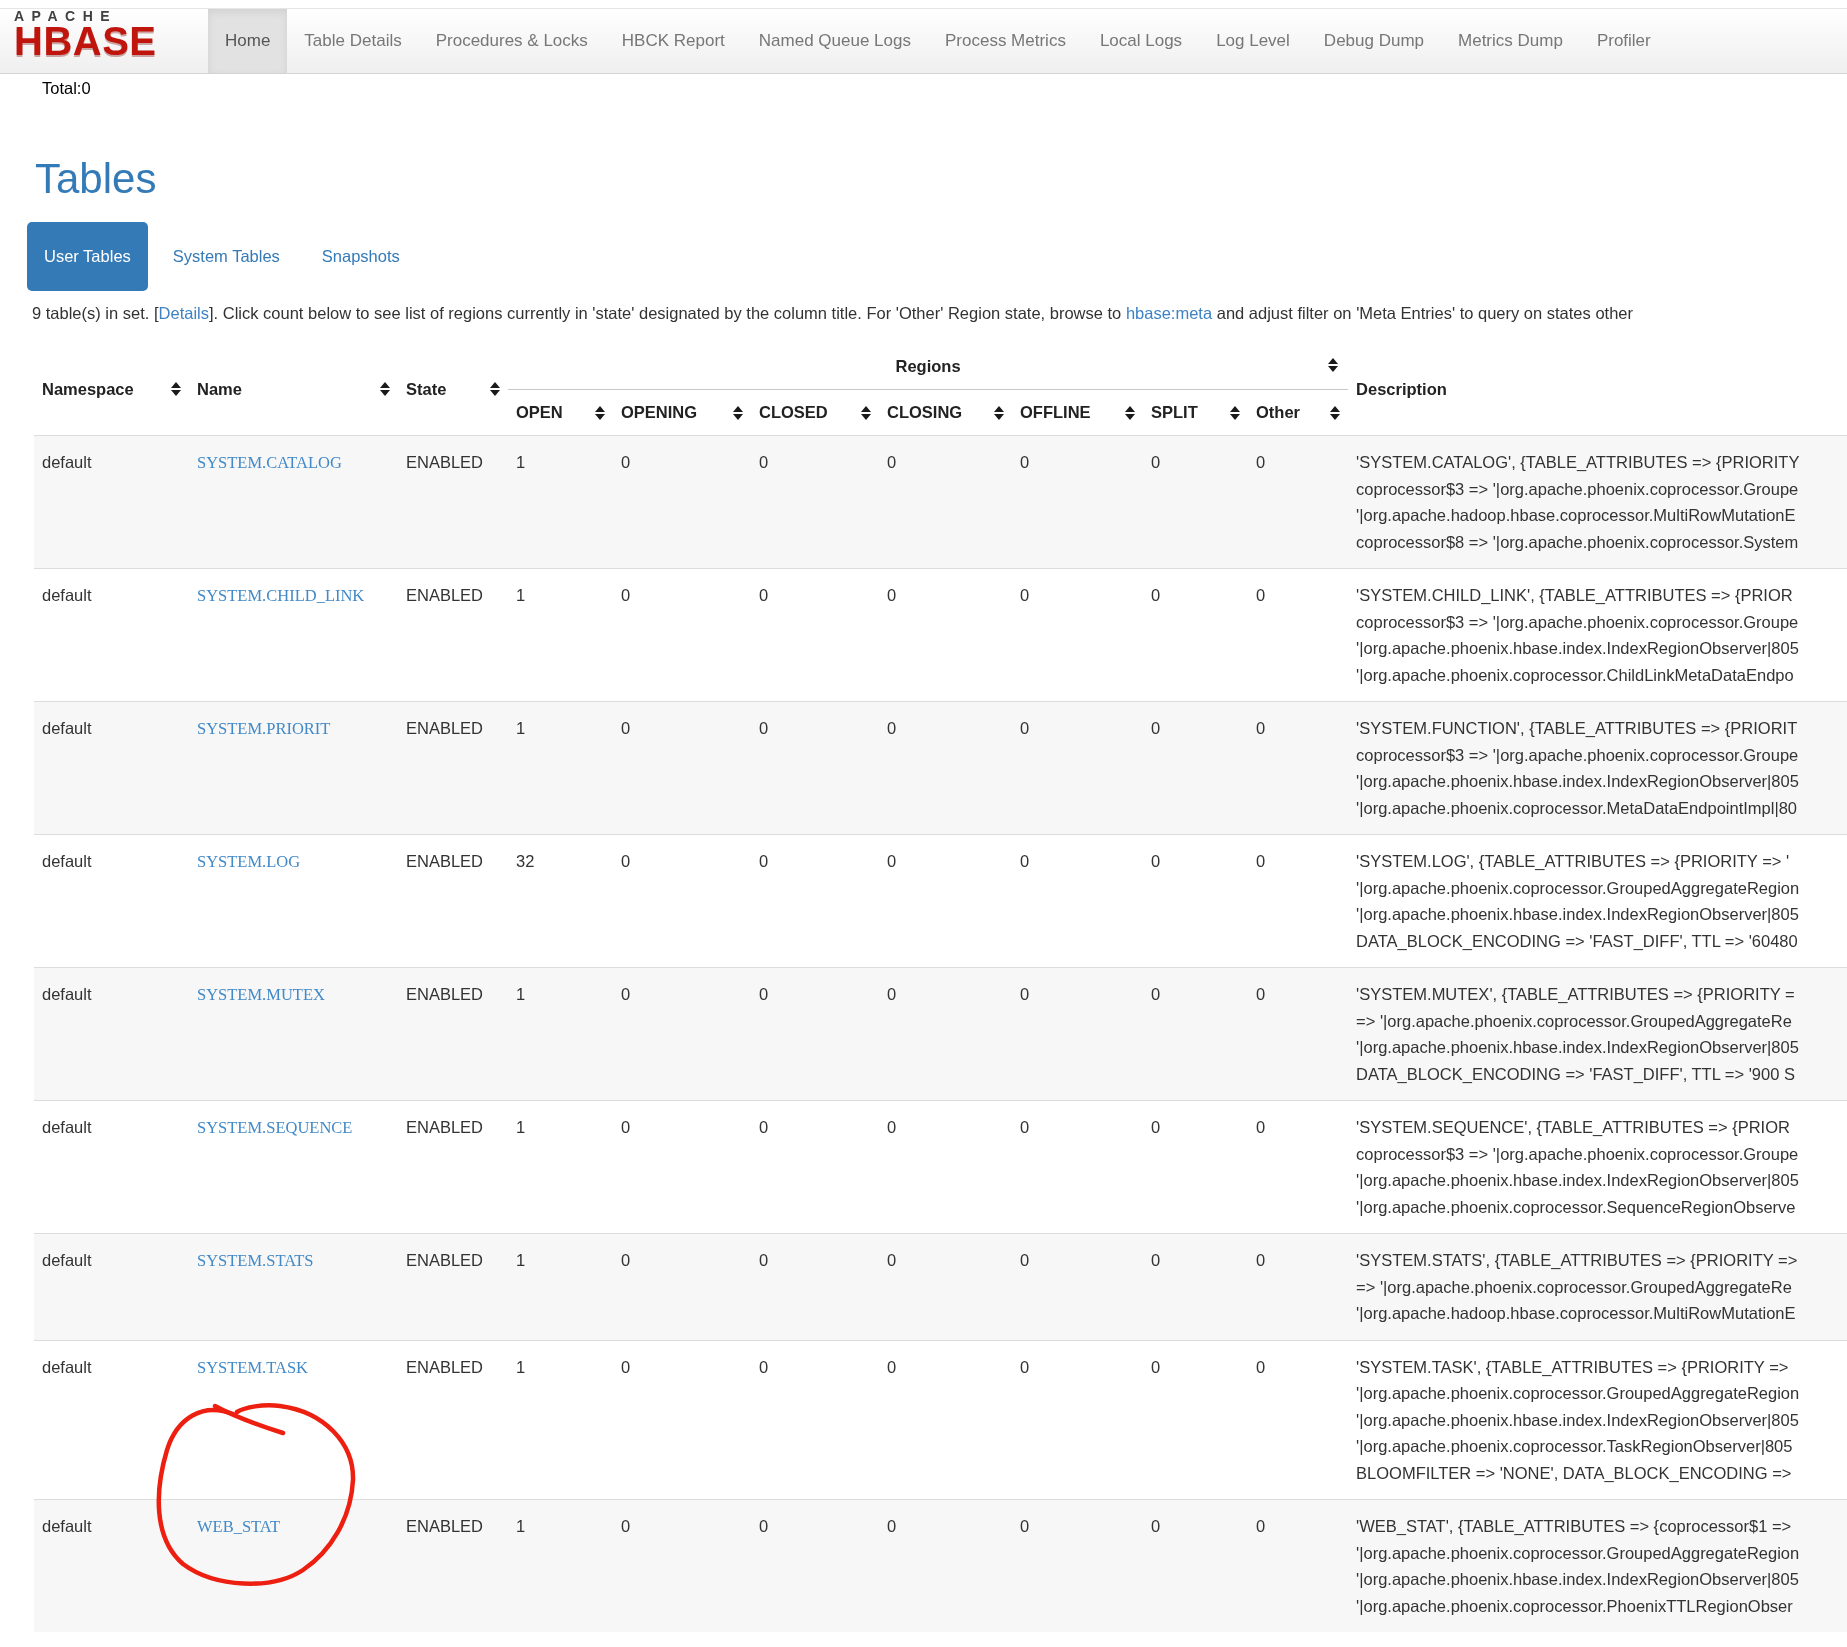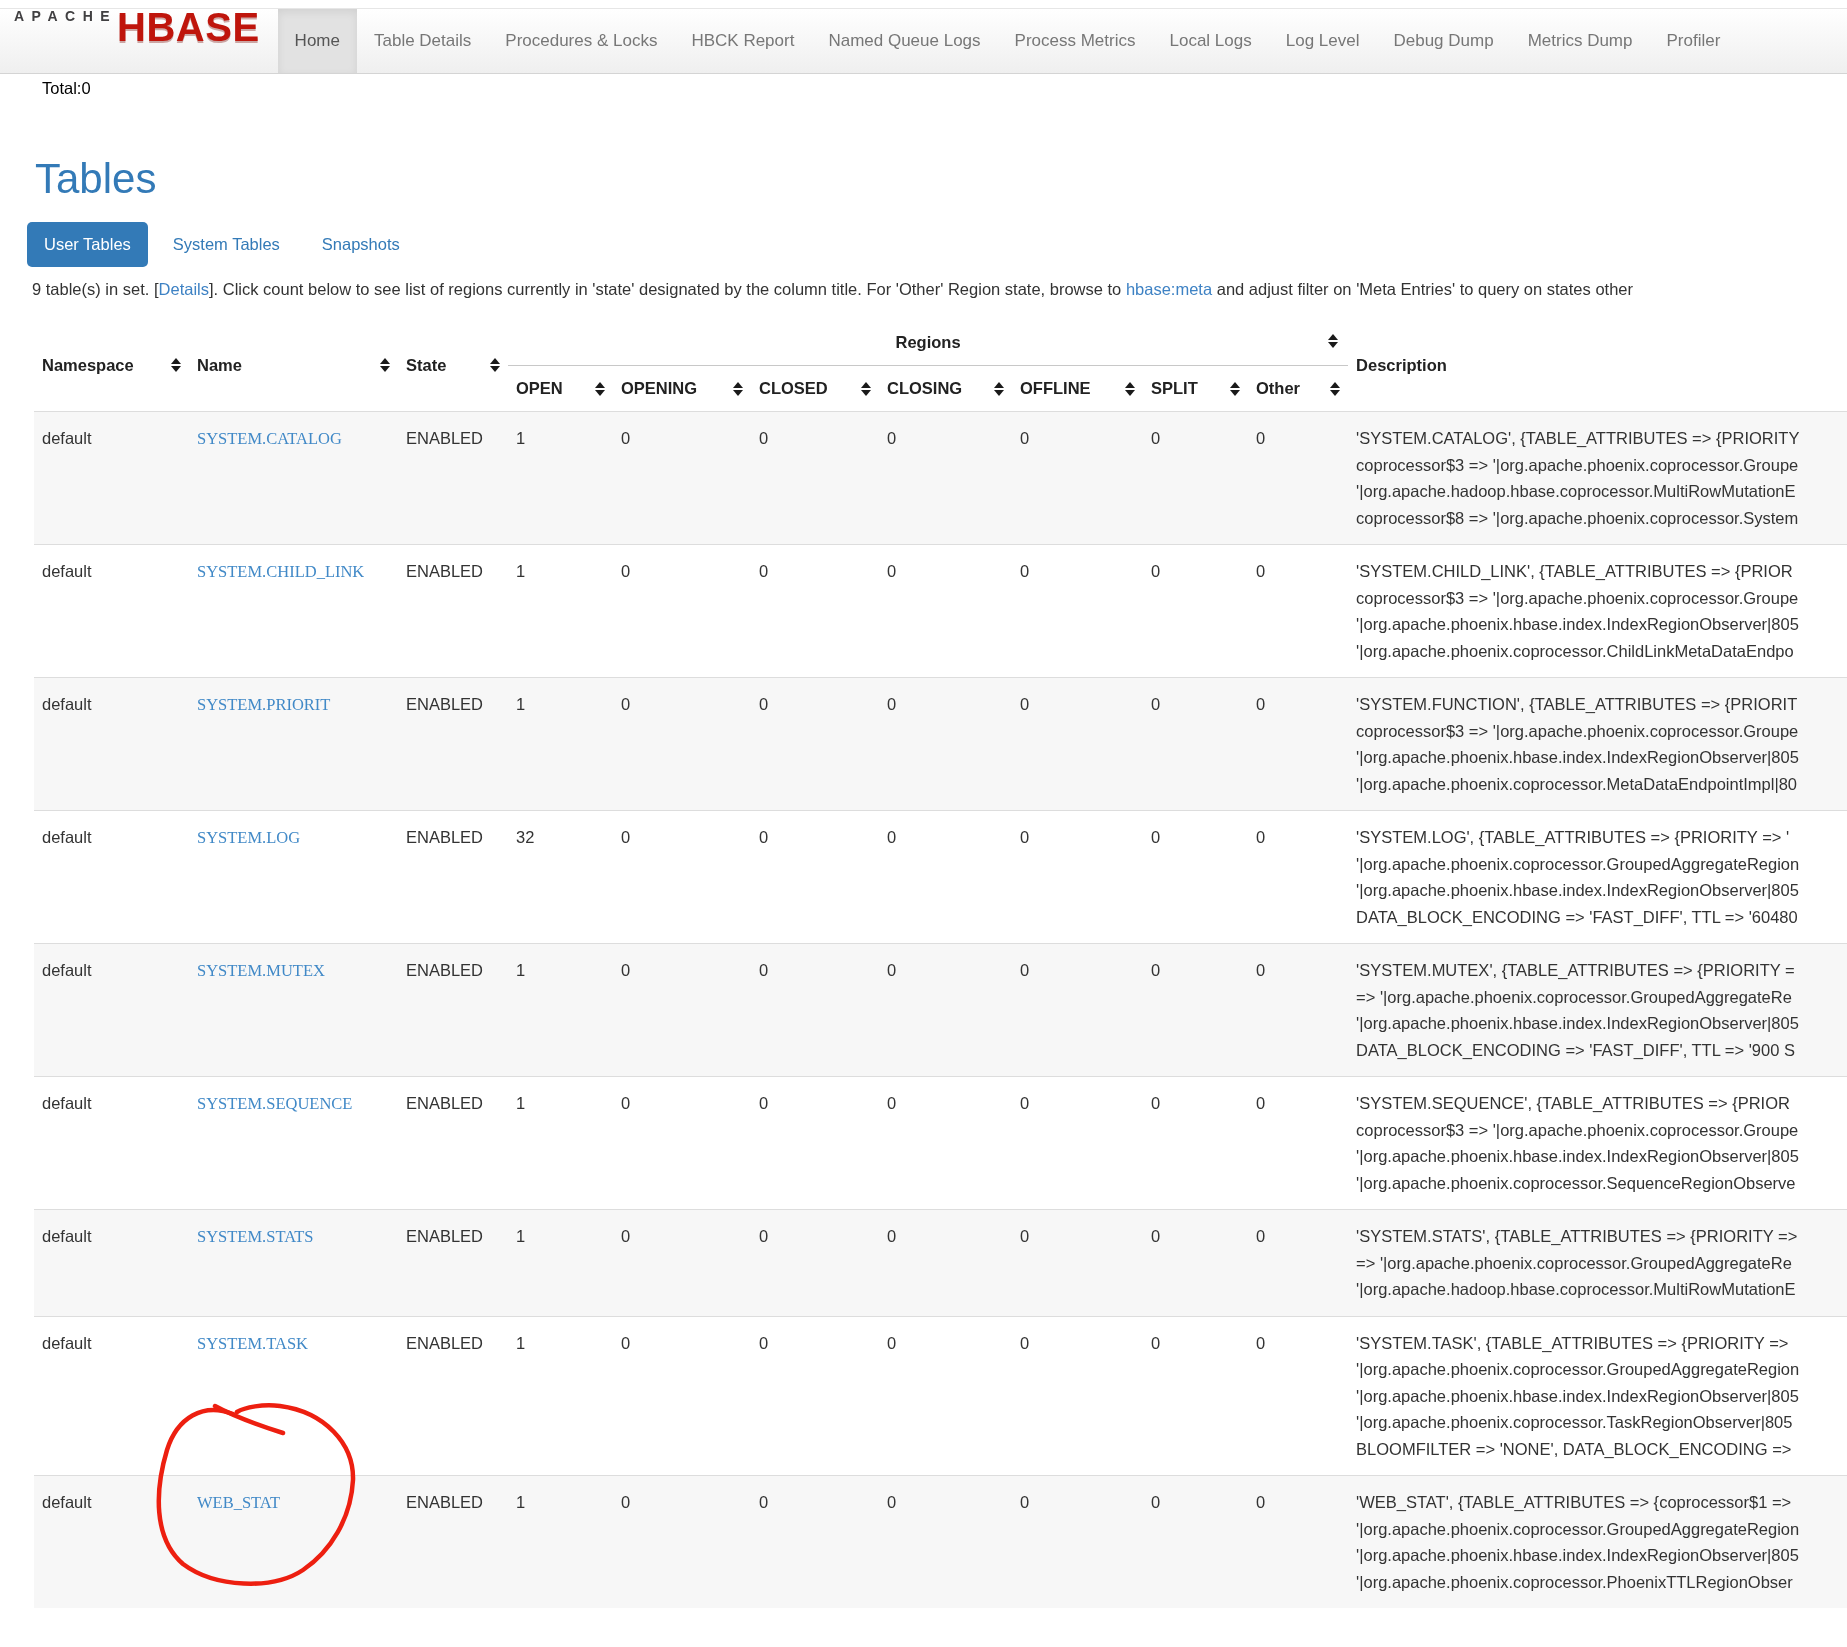--- a/index.html
+++ b/index.html
@@ -1,31 +1,31 @@
 <!DOCTYPE html>
 <html><head>
 <meta charset="utf-8">
 <style>
   html,body{margin:0;padding:0;width:1847px;height:1647px;overflow:hidden;background:#fff;
     font-family:"Liberation Sans","DejaVu Sans",sans-serif;color:#333;}
   
   .navbar{position:relative;margin-top:8px;height:64px;display:flex;align-items:stretch;
     background:linear-gradient(#ffffff,#efefef);border-top:1px solid #e6e6e6;border-bottom:1px solid #d4d4d4;}
-  .logo{display:flex;flex-direction:row;padding:0 18px 12px 14px;min-width:176px;}
+  .logo{display:flex;flex-direction:column;padding:0 18px 12px 14px;min-width:176px;}
   .logo-top{font-size:14px;font-weight:bold;letter-spacing:7.5px;color:#414042;line-height:14px;}
   .logo-bottom{font-size:40px;font-weight:800;color:#bf150c;letter-spacing:0.5px;line-height:36px;
     text-shadow:0 2px 0 rgba(122,13,8,.35);}
   .nav-items{display:flex;align-items:stretch;}
   .nav-item{display:flex;align-items:center;padding:16px 17px;font-size:17px;color:#777;cursor:pointer;white-space:nowrap;}
   .nav-item.active{background:#e2e2e2;color:#555;box-shadow:inset 0 3px 8px rgba(0,0,0,.08);}
   
   .total-line{margin:5px 0 0 42px;font-size:16.5px;color:#000000;}
   h1.page-title{margin:58px 0 0 35px;font-size:42px;font-weight:500;color:#337ab7;line-height:46px;}
   .tabs{display:flex;gap:8px;margin:20px 0 0 27px;align-items:center;}
-  .tab{font-size:16.5px;padding:13px 17px;border-radius:5px;color:#337ab7;cursor:pointer;}
+  .tab{font-size:16.5px;padding:25px 17px;border-radius:5px;color:#337ab7;cursor:pointer;}
   .tab.active{background:#337ab7;color:#fff;}
   .summary{margin:13px 0 16px 32px;font-size:16.5px;color:#333;white-space:nowrap;}
   .link{color:#3e82c4;text-decoration:none;cursor:pointer;}
   
   table.tables{margin:20px 0 0 34px;border-collapse:collapse;table-layout:fixed;width:1834px;font-size:16.5px;}
   th,td{padding:0 8px;text-align:left;}
   thead th{font-weight:bold;color:#222;vertical-align:middle;}
   thead .row1 th{height:46px;}
   thead .row2 th{height:45px;}
   thead{border-bottom:1px solid #ccc;}

